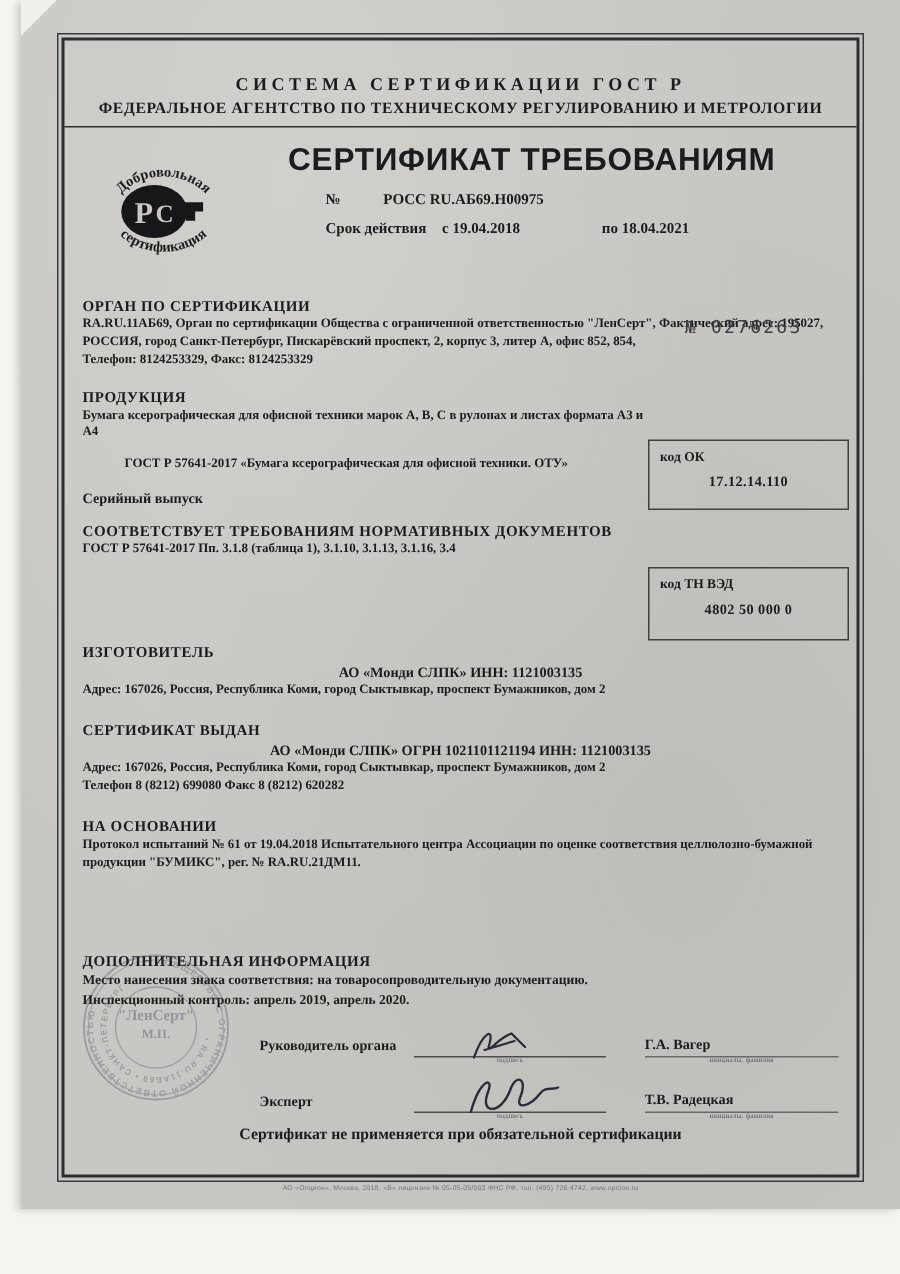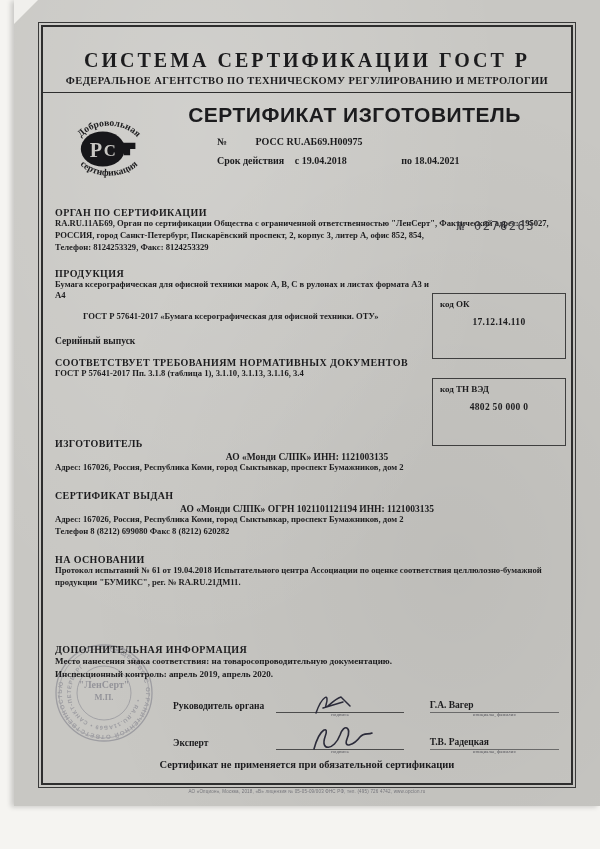--- a/index.html
+++ b/index.html
@@ -12,21 +12,21 @@
     box-shadow:-3px 1px 5px rgba(0,0,0,.18);color:#1c1c1e;}
   .fold{position:absolute;left:0;top:0;width:0;height:0;
     border-left:24px solid #f0efec;border-bottom:24px solid transparent;}
   .frame{position:absolute;left:24px;top:22px;width:536px;height:764px;
     border:1.2px solid #3a3a3a;}
   .frame-inner{position:absolute;inset:2px;border:2.2px solid #2e2e2e;}
   .content{position:absolute;inset:0;padding:0 12px;font-weight:bold;}
 
   .hdr{margin:0 -12px;padding:22px 12px 6px;text-align:center;
     border-bottom:1.4px solid #2e2e2e;}
-  .sys-title{font-size:20px;letter-spacing:3px;}
+  .sys-title{font-size:12px;letter-spacing:3px;}
   .agency{font-size:10.5px;letter-spacing:.4px;margin-top:3px;}
 
   .title-block{position:relative;height:102px;}
   .logo-svg{position:absolute;left:10px;top:2px;width:88px;height:88px;}
   .main-title{margin:10px 0 0 95px;text-align:center;
     font-family:"Liberation Sans",sans-serif;font-size:21px;letter-spacing:.5px;}
   .cert-no{margin:9px 0 0 162px;font-size:10px;}
   .validity{margin:8px 0 0 162px;font-size:10px;}
   .validity .to{margin-left:52px;}
   .form-no{position:absolute;right:24px;top:76px;font-family:"DejaVu Sans Mono",monospace;
@@ -41,21 +41,21 @@
   .sec-product .issue{margin-top:12px;font-size:9.5px;}
   .sec-conform{margin-top:9px;}
   .sec-maker{margin-top:58px;}
   .center-line{text-align:center;font-size:9.5px;margin-top:3px;}
   .sec-issued{margin-top:16px;}
   .sec-basis{margin-top:16px;}
   .sec-add{margin-top:56px;position:relative;z-index:2;}
   .sec-add .sec-t{font-size:9px;}
 
   .code-box{position:absolute;left:389px;width:118px;border:1.1px solid #3f3f3f;
-    padding:5px 7px 23px;font-size:9px;z-index:2;}
+    padding:5px 7px 4px;font-size:9px;z-index:2;}
   .code-box .val{margin-top:8px;text-align:center;font-size:9.5px;letter-spacing:.3px;}
   .box-ok{top:266px;min-height:36px;}
   .box-tnved{top:351px;min-height:38px;}
 
   .sig-block{position:relative;margin-top:8px;height:66px;}
   .stamp-svg{position:absolute;left:-6px;top:-50px;width:110px;height:110px;opacity:.72;z-index:1;}
   .sig-row{display:flex;align-items:flex-end;margin-left:118px;height:25px;position:relative;z-index:2;}
   .sig-row + .sig-row{margin-top:12px;}
   .role{width:120px;font-size:9.5px;padding-bottom:2px;}
   .sig-cell{width:148px;height:100%;position:relative;border-bottom:1px solid #4c4c4c;}
@@ -96,21 +96,21 @@
             </text>
             <text font-size="11" font-weight="bold" fill="#1d1d1f" font-family="Liberation Serif, serif">
               <textPath href="#arcBot" startOffset="50%" text-anchor="middle">сертификация</textPath>
             </text>
             <ellipse cx="43" cy="50" rx="25" ry="20" fill="#17171a"></ellipse>
             <text x="28" y="59" font-size="23" font-weight="bold" fill="#c8c7c3" font-family="Liberation Serif, serif">Р</text>
             <text x="44" y="58" font-size="19" font-weight="bold" fill="#c8c7c3" font-family="Liberation Serif, serif">С</text>
             <path d="M 63 43 h 17 v 7 h -6 v 7 h -7 v -7 h -4 z" fill="#17171a"></path>
           </svg>
 
-          <div class="main-title">СЕРТИФИКАТ ИЗГОТОВИТЕЛЬ</div>
+          <div class="main-title">СЕРТИФИКАТ ТРЕБОВАНИЯМ</div>
 
           <div class="cert-no">
             <span>№</span>
             <span style="margin-left:26px">РОСС RU.АБ69.Н00975</span>
           </div>
 
           <div class="validity">
             <span>Срок действия</span>
             <span style="margin-left:8px">с 19.04.2018</span>
             <span class="to">по 18.04.2021</span>

